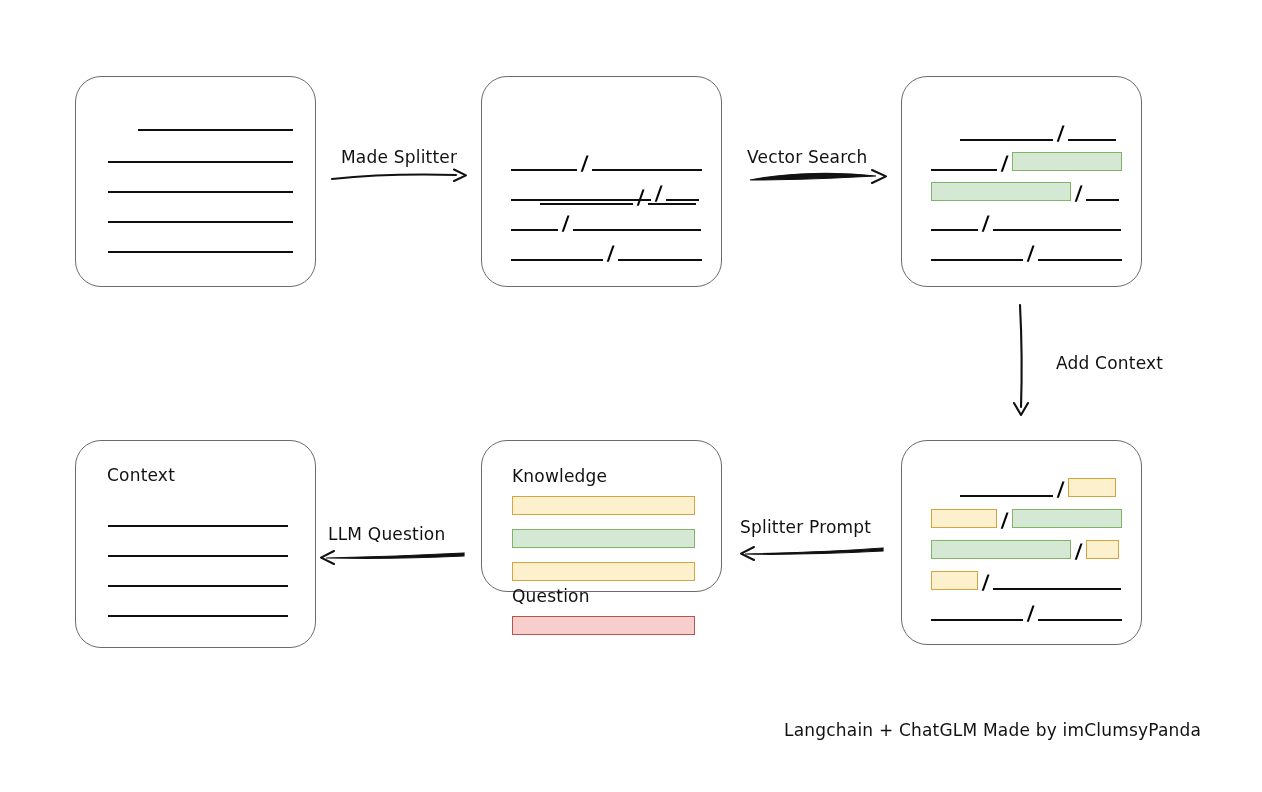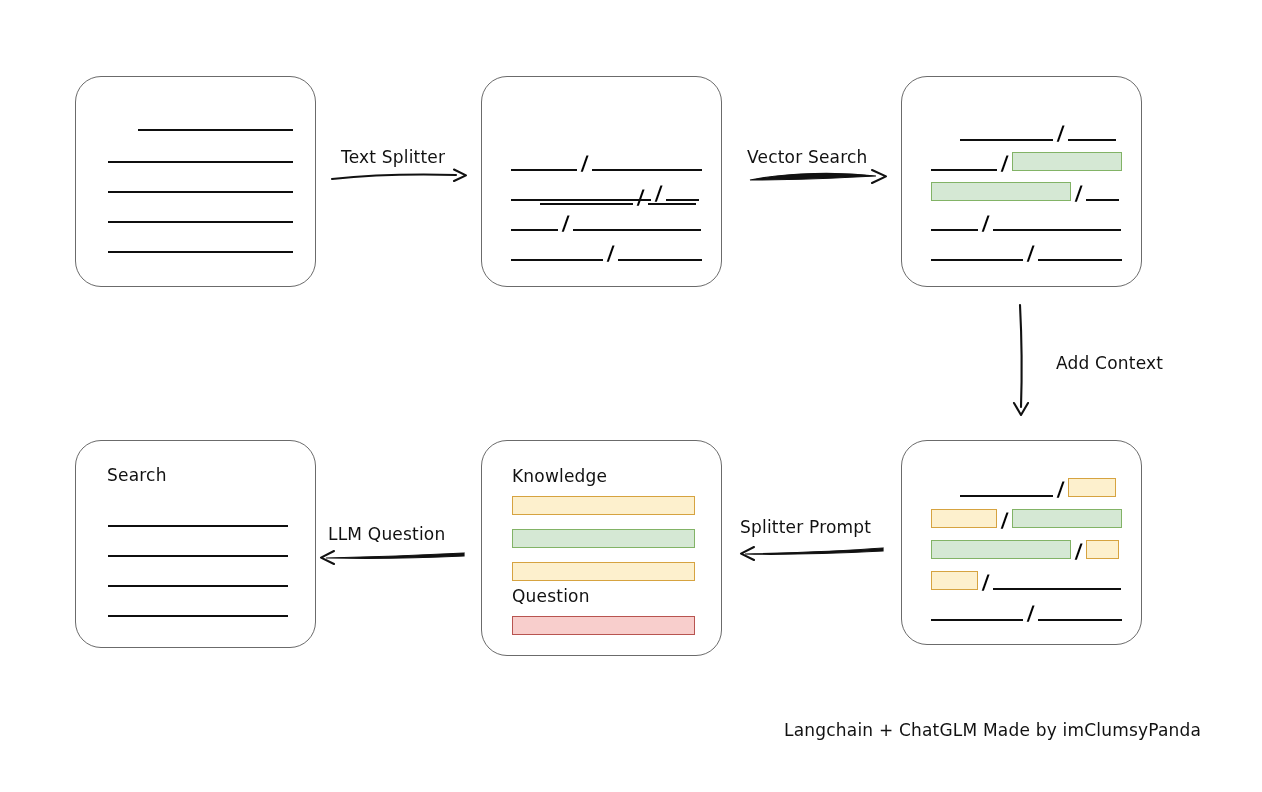--- a/index.html
+++ b/index.html
@@ -140,21 +140,21 @@
       </div>
       <div class="line-row" data-name="doc-line" style="left:32px; top:126px;">
         <span class="seg plain" data-name="line-segment" style="width:185px;"></span>
       </div>
       <div class="line-row" data-name="doc-line" style="left:32px; top:156px;">
         <span class="seg plain" data-name="line-segment" style="width:185px;"></span>
       </div>
     </div>
   </div>
 
-  <div class="arrow-label" data-name="arrow-label-text-splitter" style="left:341px; top:147px;">Text Splitter</div>
+  <div class="arrow-label" data-name="arrow-label-text-splitter" style="left:341px; top:147px;">Made Splitter</div>
   <svg class="arrow" data-name="arrow-text-splitter" style="left:330px; top:168px;" width="138" height="18" viewBox="0 0 138 18">
     <path d="M2,11 C40,7 90,6 126,7" fill="none" stroke="#111" stroke-width="2.1" stroke-linecap="round"></path>
     <path d="M124,1.5 L136,7.4 L124,13" fill="none" stroke="#111" stroke-width="2.1" stroke-linejoin="round" stroke-linecap="round"></path>
   </svg>
 
   <div class="doc-box" data-name="box-split-chunks" style="left:481px; top:76px; width:241px; height:211px;">
     <div class="box-inner" data-name="box-split-chunks-lines">
       <div class="line-row" data-name="doc-line" style="left:58px; top:108px;">
         <span class="seg plain" data-name="line-segment" style="width:93px;"></span>
         <span class="slash" data-name="slash-separator">/</span>
@@ -225,21 +225,21 @@
     </div>
   </div>
 
   <svg class="arrow" data-name="arrow-add-context" style="left:1010px; top:303px;" width="26" height="114" viewBox="0 0 26 114">
     <path d="M10,2 C12,40 12,74 11,104" fill="none" stroke="#111" stroke-width="2.1" stroke-linecap="round"></path>
     <path d="M4,100 L11,112 L18,100" fill="none" stroke="#111" stroke-width="2.1" stroke-linejoin="round" stroke-linecap="round"></path>
   </svg>
   <div class="arrow-label" data-name="arrow-label-add-context" style="left:1036px; top:353px;margin-left:20px;">Add Context</div>
 
   <div class="doc-box" data-name="box-answer" style="left:75px; top:440px; width:241px; height:208px;">
-    <div class="box-title" data-name="box-answer-title" style="left:31px; top:24px;">Search</div>
+    <div class="box-title" data-name="box-answer-title" style="left:31px; top:24px;">Context</div>
     <div class="box-inner" data-name="box-answer-lines">
       <div class="line-row" data-name="doc-line" style="left:32px; top:66px;">
         <span class="seg plain" data-name="line-segment" style="width:180px;"></span>
       </div>
       <div class="line-row" data-name="doc-line" style="left:32px; top:96px;">
         <span class="seg plain" data-name="line-segment" style="width:180px;"></span>
       </div>
       <div class="line-row" data-name="doc-line" style="left:32px; top:126px;">
         <span class="seg plain" data-name="line-segment" style="width:180px;"></span>
       </div>
@@ -248,21 +248,21 @@
       </div>
     </div>
   </div>
 
   <div class="arrow-label" data-name="arrow-label-llm-response" style="left:328px; top:524px;">LLM Question</div>
   <svg class="arrow" data-name="arrow-llm-response" style="left:318px; top:546px;" width="148" height="20" viewBox="0 0 148 20">
     <path d="M146,7 C106,9 50,11 8,12 C50,13 106,12 146,10 Z" fill="#111" stroke="#111" stroke-width="1.2"></path>
     <path d="M16,5 L3,11.6 L16,18" fill="none" stroke="#111" stroke-width="2.1" stroke-linejoin="round" stroke-linecap="round"></path>
   </svg>
 
-  <div class="doc-box" data-name="box-prompt" style="left:481px; top:440px; width:241px; height:216px;">
+  <div class="doc-box" data-name="box-prompt" style="left:481px; top:440px; width:241px; height:152px;">
     <div class="box-title" data-name="prompt-knowledge-title" style="left:30px; top:25px;">Knowledge</div>
 
     <div class="kq-bar" data-name="knowledge-bar-yellow" style="left:30px; top:55px; width:183px; background:#fdf0cd; border-color:#d6a340;"></div>
     <div class="kq-bar" data-name="knowledge-bar-green" style="left:30px; top:88px; width:183px; background:#d5e8d4; border-color:#82b366;"></div>
     <div class="kq-bar" data-name="knowledge-bar-yellow" style="left:30px; top:121px; width:183px; background:#fdf0cd; border-color:#d6a340;"></div>
 
     <div class="box-title" data-name="prompt-question-title" style="left:30px; top:145px;">Question</div>
     <div class="kq-bar" data-name="question-bar-red" style="left:30px; top:175px; width:183px; background:#f8cecc; border-color:#b85450;"></div>
   </div>
 

